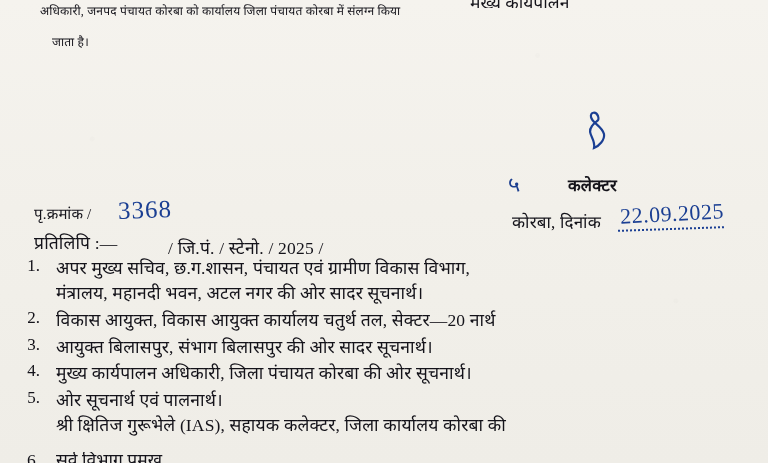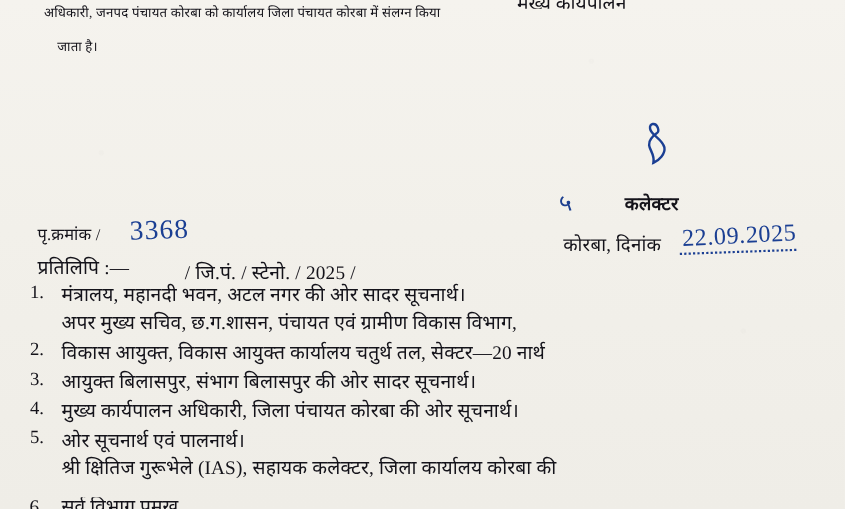--- a/index.html
+++ b/index.html
@@ -189,22 +189,22 @@
   <div id="date-value">22.09.2025</div>
   <div id="date-underline"></div>
 
   <div class="body-text" id="copy-to">प्रतिलिपि :—</div>
 
   <div class="list">
 
     <div class="list-item">
       <div class="list-num">1.</div>
       <div class="list-body">
+        <span class="ln">अपर मुख्य सचिव, छ.ग.शासन, पंचायत एवं ग्रामीण विकास विभाग,</span>
         <span class="ln">मंत्रालय, महानदी भवन, अटल नगर की ओर सादर सूचनार्थ।</span>
-        <span class="ln">अपर मुख्य सचिव, छ.ग.शासन, पंचायत एवं ग्रामीण विकास विभाग,</span>
       </div>
     </div>
 
     <div class="list-item">
       <div class="list-num">2.</div>
       <div class="list-body">
         <span class="ln">विकास आयुक्त, विकास आयुक्त कार्यालय चतुर्थ तल, सेक्टर—20 नार्थ</span>
       </div>
     </div>
 

